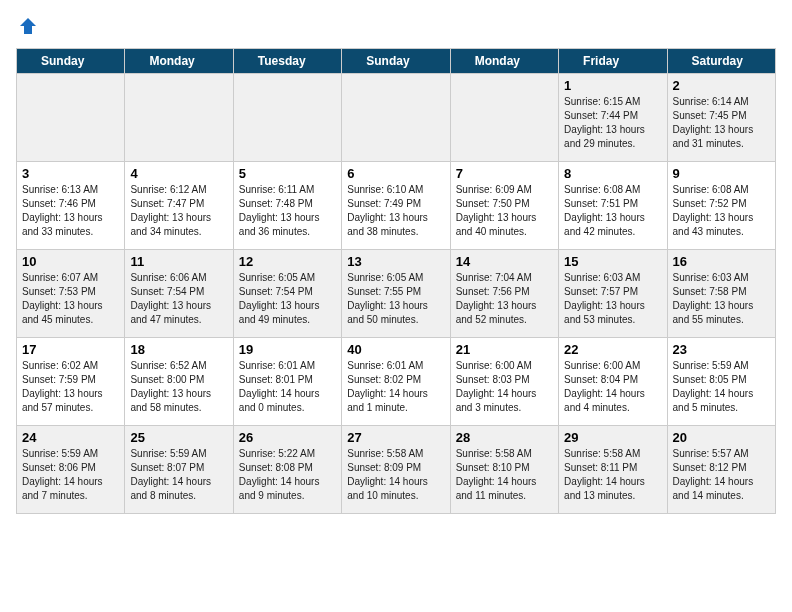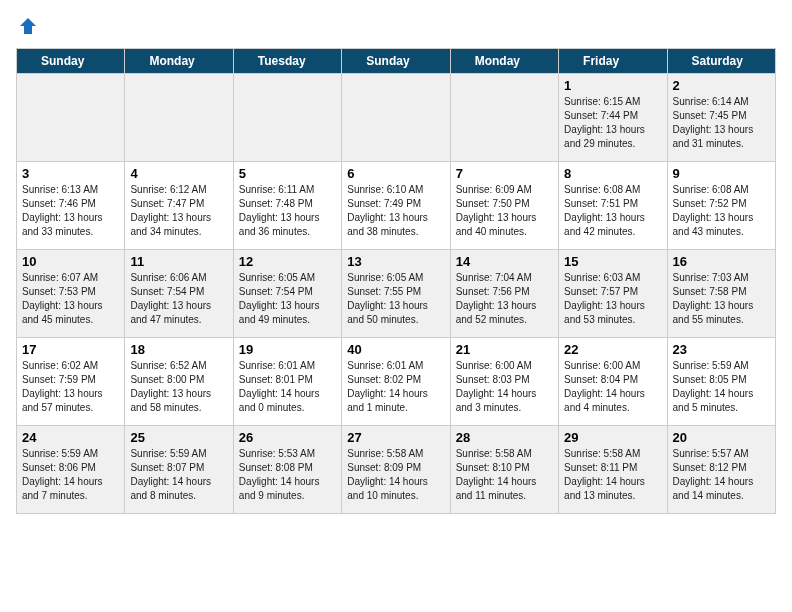--- a/index.html
+++ b/index.html
@@ -240,21 +240,21 @@
           </td>
           <td>
             <span class="day-number">15</span>
             <div class="cell-text">Sunrise: 6:03 AM
 Sunset: 7:57 PM
 Daylight: 13 hours
 and 53 minutes.</div>
           </td>
           <td>
             <span class="day-number">16</span>
-            <div class="cell-text">Sunrise: 7:03 AM
+            <div class="cell-text">Sunrise: 6:03 AM
 Sunset: 7:58 PM
 Daylight: 13 hours
 and 55 minutes.</div>
           </td>
         </tr>
         <tr>
           <td>
             <span class="day-number">17</span>
             <div class="cell-text">Sunrise: 6:02 AM
 Sunset: 7:59 PM
@@ -314,21 +314,21 @@
           </td>
           <td>
             <span class="day-number">25</span>
             <div class="cell-text">Sunrise: 5:59 AM
 Sunset: 8:07 PM
 Daylight: 14 hours
 and 8 minutes.</div>
           </td>
           <td>
             <span class="day-number">26</span>
-            <div class="cell-text">Sunrise: 5:53 AM
+            <div class="cell-text">Sunrise: 5:22 AM
 Sunset: 8:08 PM
 Daylight: 14 hours
 and 9 minutes.</div>
           </td>
           <td>
             <span class="day-number">27</span>
             <div class="cell-text">Sunrise: 5:58 AM
 Sunset: 8:09 PM
 Daylight: 14 hours
 and 10 minutes.</div>

